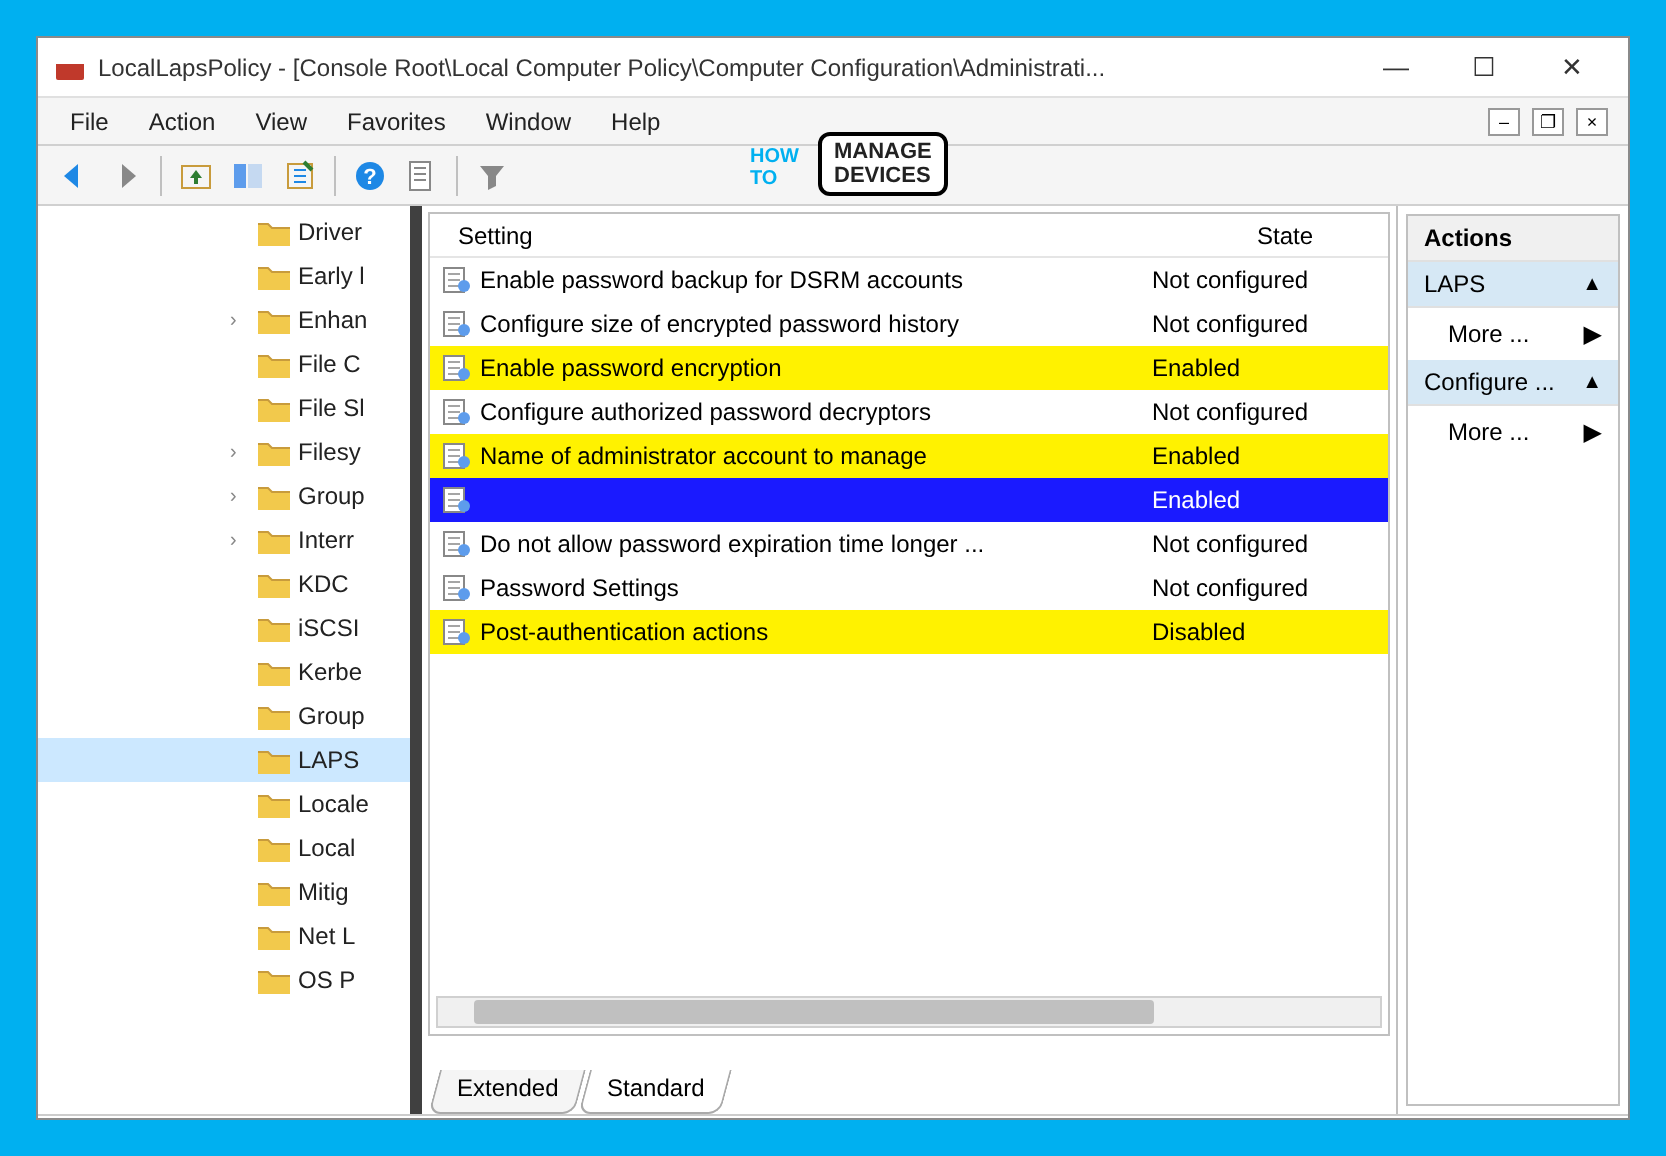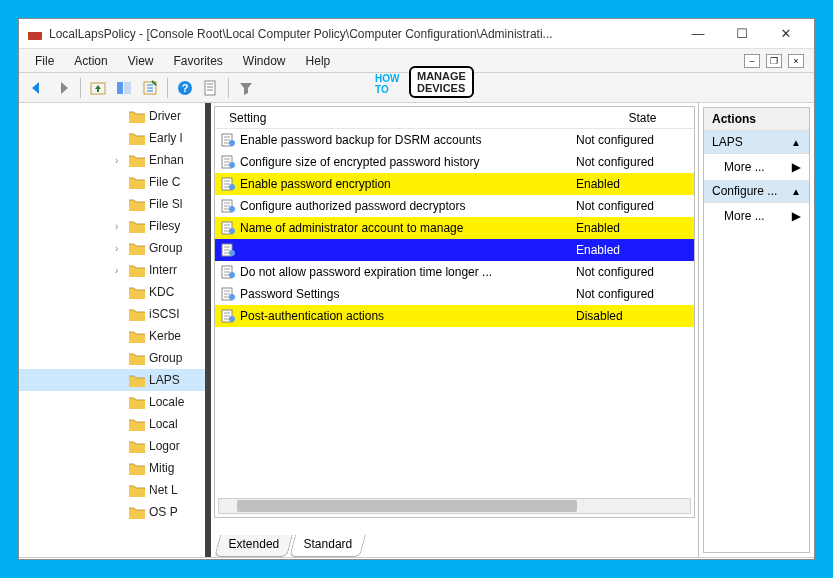--- a/index.html
+++ b/index.html
@@ -253,27 +253,20 @@
               <path class="fbody" d="M0 2 h5 l2 2 h9 v9 h-16 z"></path>
               <path d="M0 2 h5 l2 2 h9" fill="none" stroke="#c89b3c"></path>
             </svg>
             <span>Local</span>
           </div>
           <div class="tree-item">
             <svg class="folder-icon" viewBox="0 0 16 13">
               <path class="fbody" d="M0 2 h5 l2 2 h9 v9 h-16 z"></path>
               <path d="M0 2 h5 l2 2 h9" fill="none" stroke="#c89b3c"></path>
             </svg>
-            <span>Logor</span>
-          </div>
-          <div class="tree-item">
-            <svg class="folder-icon" viewBox="0 0 16 13">
-              <path class="fbody" d="M0 2 h5 l2 2 h9 v9 h-16 z"></path>
-              <path d="M0 2 h5 l2 2 h9" fill="none" stroke="#c89b3c"></path>
-            </svg>
             <span>Mitig</span>
           </div>
           <div class="tree-item">
             <svg class="folder-icon" viewBox="0 0 16 13">
               <path class="fbody" d="M0 2 h5 l2 2 h9 v9 h-16 z"></path>
               <path d="M0 2 h5 l2 2 h9" fill="none" stroke="#c89b3c"></path>
             </svg>
             <span>Net L</span>
           </div>
           <div class="tree-item">

